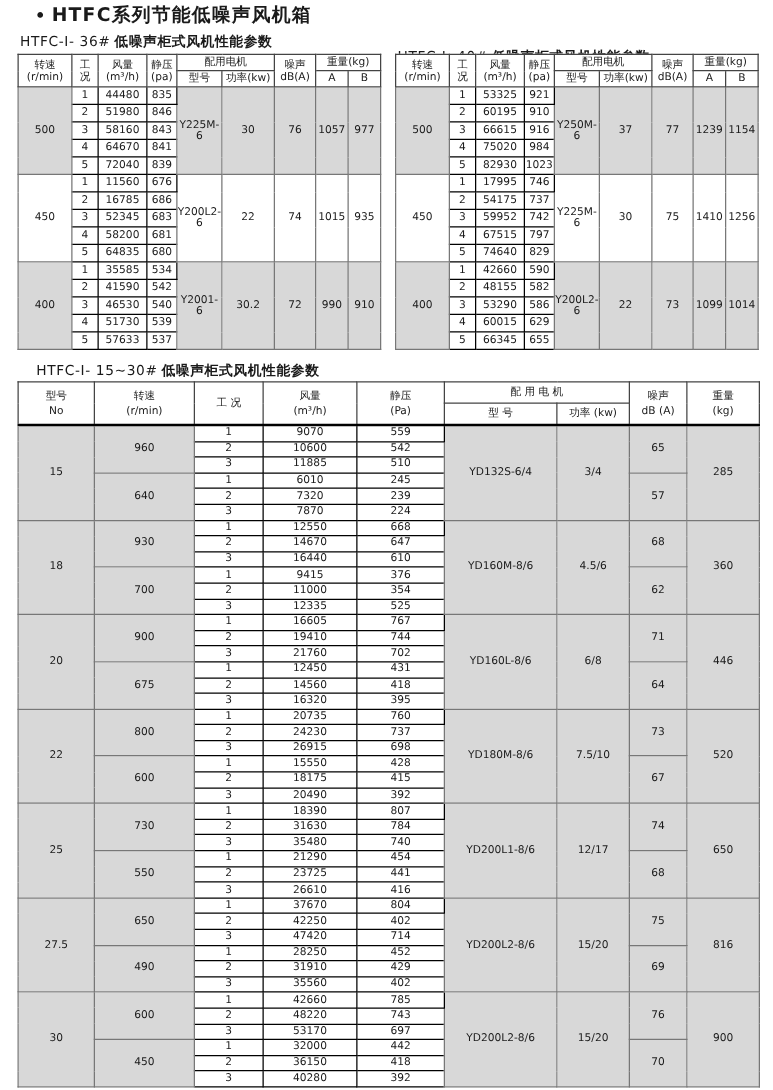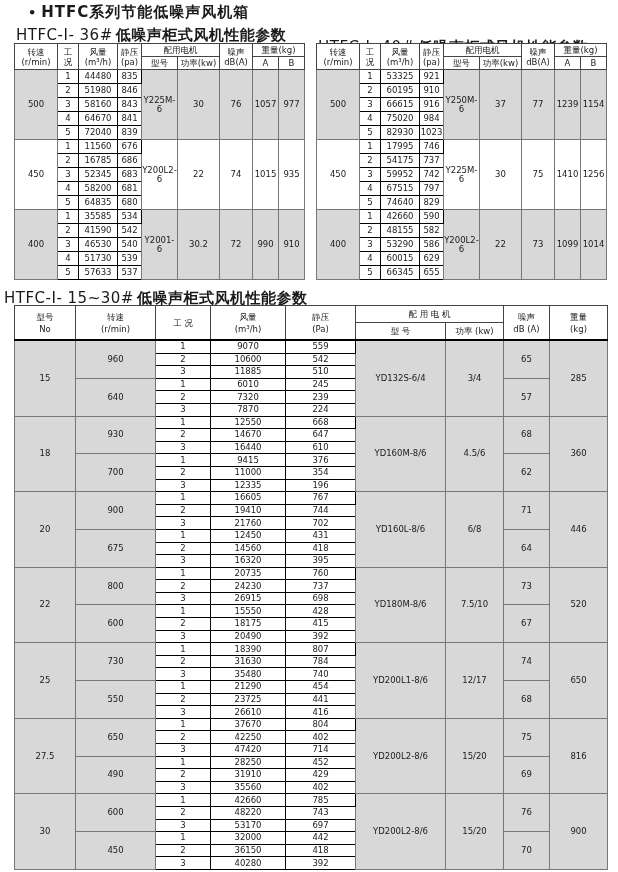--- a/index.html
+++ b/index.html
@@ -3,26 +3,26 @@
 <meta charset="utf-8">
 <style>
   html,body{margin:0;padding:0;}
   body{
     width:618px;height:872px;background:#ffffff;position:relative;
     font-family:"DejaVu Sans","Liberation Sans",sans-serif;color:#1a1a1a;
     -webkit-font-smoothing:antialiased;
   }
   .title{position:absolute;left:8px;top:3px;font-size:15px;font-weight:bold;letter-spacing:1px;white-space:nowrap;margin-left:20px;}
   .title .bullet{margin-right:4px;font-size:13px;}
-  .cap{position:absolute;font-size:15px;white-space:nowrap;letter-spacing:0.5px;}
+  .cap{position:absolute;font-size:11px;white-space:nowrap;letter-spacing:0.5px;}
   .cap .prefix{font-weight:normal;margin-right:3px;}
   .cap .suffix{font-weight:bold;}
   #cap36{left:16px;top:26px;}
   #cap40{left:318px;top:38px;}
-  #cap1530{left:4px;top:289px;}
+  #cap1530{left:29px;top:289px;}
 
   table{border-collapse:collapse;table-layout:fixed;position:absolute;background:#fff;border:1.5px solid #000;}
   #table36{left:14px;top:43px;}
   #table40{left:316px;top:43px;}
   #table1530{left:14px;top:305px;}
 
   th,td{border:1px solid #777;padding:0;text-align:center;vertical-align:middle;font-weight:normal;overflow:hidden;}
   thead th{border-color:#444;background:#fff;}
   thead{border-bottom:1.5px solid #000;}
 
@@ -448,21 +448,21 @@
           <td rowspan="3">62</td>
         </tr>
         <tr class="shaded">
           <td class="box">2</td>
           <td class="box">11000</td>
           <td class="box">354</td>
         </tr>
         <tr class="shaded">
           <td class="box">3</td>
           <td class="box">12335</td>
-          <td class="box">196</td>
+          <td class="box">525</td>
         </tr>
         <tr class="shaded">
           <td rowspan="6">20</td>
           <td rowspan="3">900</td>
           <td class="box">1</td>
           <td class="box">16605</td>
           <td class="box">767</td>
           <td rowspan="6">YD160L-8/6</td>
           <td rowspan="6">6/8</td>
           <td rowspan="3">71</td>

